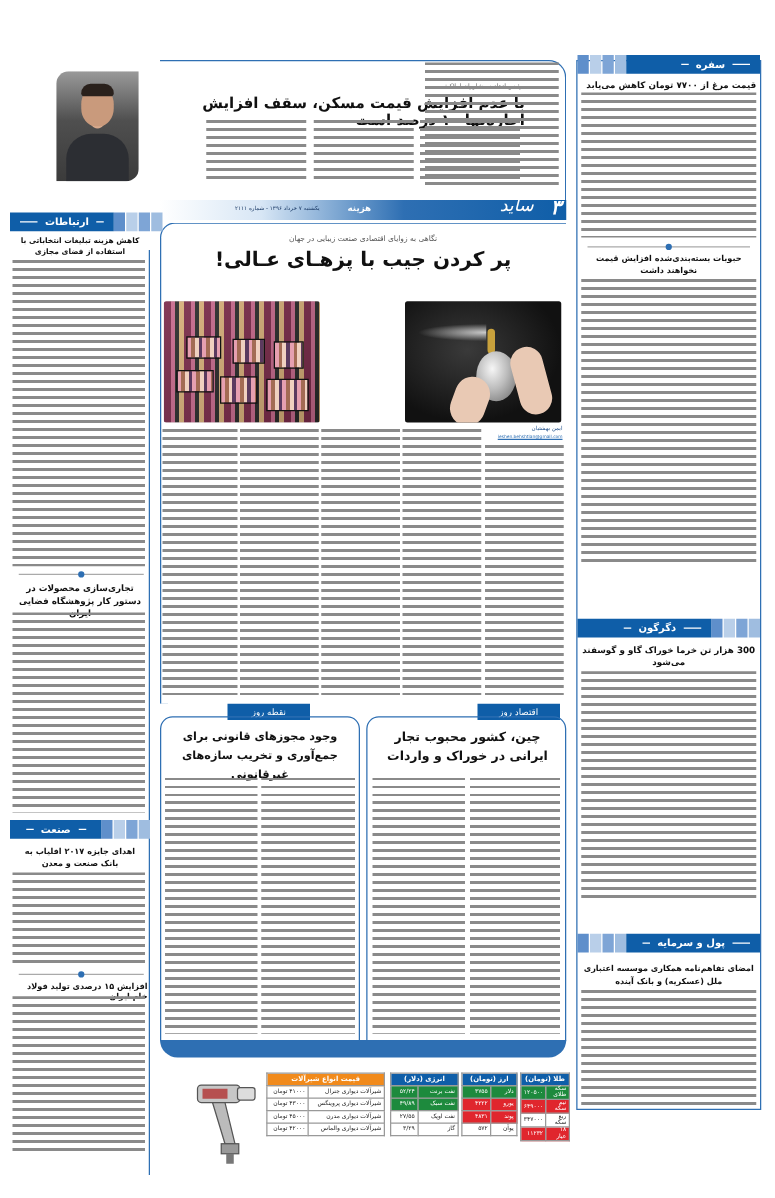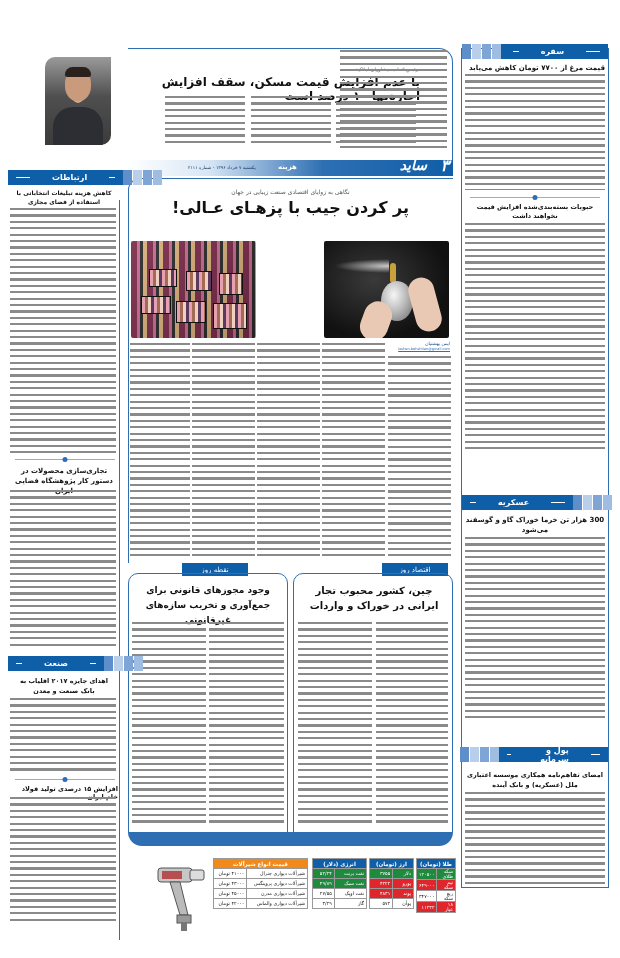--- a/index.html
+++ b/index.html
@@ -9,21 +9,21 @@
   .abs { position: absolute; }
   .body-text { font-size: 4.2px; line-height: 6.4px; color: #555; text-align: justify; overflow: hidden; }
   .body-text.lines { background: repeating-linear-gradient(to bottom, #8a8a8a 0 2.3px, transparent 2.3px 6.4px); color: transparent; }
 
   
   .frame-right { position:absolute; left:461px; top:48px; width:148px; height:840px; border:1.2px solid #2e6fb3; border-radius: 0 0 0 0; }
   .frame-left  { position:absolute; left:8px; top:200px; width:112px; height:740px; border-right:1.5px solid #2e6fb3; }
 
   
   .sec-head { position:absolute; height:15px; display:flex; align-items:center; }
-  .sec-head .bar { background:#0f5ea8; color:#fff; font-size:8px; font-weight:bold; height:15px; display:flex; align-items:center; padding: 0 8px; gap:22px; position:relative; }
+  .sec-head .bar { background:#0f5ea8; color:#fff; font-size:8px; font-weight:bold; height:15px; display:flex; align-items:center; padding: 0 8px; gap:6px; position:relative; }
   .sec-head .bar .line { width:14px; height:1.5px; background:#fff; display:inline-block; }
   .sec-head .blocks { display:flex; gap:1px; height:15px; }
   .sec-head .blocks span { width:9px; height:15px; background:#9fbde0; }
   .sec-head .blocks span:nth-child(2) { background:#7ea5d6; }
   .sec-head .blocks span:nth-child(3) { background:#b9cfe9; }
   .sec-head .blocks span:nth-child(4) { background:#5f8fcb; }
 
   .headline { font-weight: bold; color:#111; text-align:center; }
   .divider-dot { position:absolute; height:1px; background:#aaa; }
   .divider-dot::after { content:""; position:absolute; left:50%; top:-2px; width:5px; height:5px; background:#2e6fb3; border-radius:50%; transform:translateX(-50%); }
@@ -82,21 +82,21 @@
 </div>
 <div class="abs" style="left:128px;top:66px;width:290px;font-size:5px;color:#666;text-align:right;">رئیس اتحادیه مشاوران املاک:</div>
 <div class="abs headline" style="left:120px;top:75px;width:300px;font-size:12px;text-align:right;">با عدم افزایش قیمت مسکن، سقف افزایش اجاره‌بها ۱۰ درصد است</div>
 <div class="abs body-text lines" style="left:336px;top:96px;width:80px;height:48px;">مسکن افزایش یابد. رئیس اتحادیه مشاوران املاک تصریح کرد: بازار مسکن نسبت به بازارهای ارز و طلا بسیار مطلوب است و در نیمه دوم سال شاهد رشد معاملات خواهیم بود. طبقی با اشاره به اینکه قیمت مسکن ظرفیت افزایش اجاره‌بها را ندارد...</div>
 <div class="abs body-text lines" style="left:251px;top:96px;width:80px;height:48px;">مسکن افزایش یابد. رئیس اتحادیه مشاوران املاک تصریح کرد: بازار مسکن نسبت به بازارهای ارز و طلا بسیار مطلوب است و در نیمه دوم سال شاهد رشد معاملات خواهیم بود. طبقی با اشاره به اینکه قیمت مسکن ظرفیت افزایش اجاره‌بها را ندارد...</div>
 <div class="abs body-text lines" style="left:165px;top:96px;width:80px;height:48px;">مسکن افزایش یابد. رئیس اتحادیه مشاوران املاک تصریح کرد: بازار مسکن نسبت به بازارهای ارز و طلا بسیار مطلوب است و در نیمه دوم سال شاهد رشد معاملات خواهیم بود. طبقی با اشاره به اینکه قیمت مسکن ظرفیت افزایش اجاره‌بها را ندارد...</div>
 <div class="abs body-text lines" style="left:340px;top:50px;width:107px;height:98px;">رئیس اتحادیه مشاوران املاک با بیان اینکه بین ۸ تا ۱۰ درصد افزایش اجاره‌بها عقلانی است، گفت: به علت افزایش نیافتن قیمت مسکن، مالکین ارزش قیمت مسکن را با سود بانکی قیاس نکنند...</div>
 
 <div class="masthead">
   <span class="page-no">۳</span>
-  <span class="abs" style="right:26px;top:-3px;font-size:14px;color:#fff;font-style:italic;font-weight:bold;">ساید</span>
+  <span class="abs" style="right:26px;top:-3px;font-size:14px;color:#fff;font-style:italic;font-weight:normal;">ساید</span>
   <span class="sec">هزینه</span>
   <span class="date">یکشنبه ۷ خرداد ۱۳۹۶ - شماره ۲۱۱۱</span>
 </div>
 
 <div class="main-box"></div>
 <div class="abs" style="left:128px;top:188px;width:325px;text-align:center;font-size:6px;color:#555;">نگاهی به زوایای اقتصادی صنعت زیبایی در جهان</div>
 <div class="abs headline" style="left:128px;top:198px;width:325px;font-size:16px;letter-spacing:0.5px;">پر کردن جیب با پزهـای عـالی!</div>
 
 <div class="img-cosmetics">
   <div class="pal" style="left:10px;top:55px;width:30px;height:18px;"></div>
@@ -260,21 +260,21 @@
 <div class="abs headline" style="left:465px;top:64px;width:140px;font-size:7px;text-align:right;">قیمت مرغ از ۷۷۰۰ تومان کاهش می‌یابد</div>
 <div class="abs body-text lines" style="left:465px;top:74px;width:140px;height:116px;">رئیس اتحادیه پرنده و ماهی: قیمت هر کیلوگرم مرغ را در مراکز عرضه فروشی ۷۷۰۰ تومان اعلام کرد و گفت: از روز دوشنبه به بعد روند کاهش قیمت این کالا آغاز خواهد شد...</div>
 <div class="divider-dot" style="left:470px;top:197px;width:130px;"></div>
 
 <div class="abs headline" style="left:465px;top:203px;width:140px;font-size:6.5px;line-height:9px;">حبوبات بسته‌بندی‌شده افزایش قیمت نخواهند داشت</div>
 <div class="abs body-text lines" style="left:465px;top:223px;width:140px;height:230px;">رئیس هیئت مدیره انجمن تولیدکنندگان مواد غذایی همدستی گفت: صنعت غذا و مواد تبدیلی محصولات کشاورزی در ایران خصوصی‌ترین صنعت کشور به حساب می‌آید...</div>
 
 <div class="sec-head" style="left:462px;top:495px;width:146px;flex-direction:row-reverse;">
   <div class="bar" style="flex:1;justify-content:flex-start;">
       <span class="line"></span>
-      <span>عسکریه</span>
+      <span>دگرگون</span>
       <span class="line" style="width:6px"></span>
     </div>
   <div class="blocks">
       <span></span>
       <span></span>
       <span></span>
       <span></span>
     </div>
 </div>
 <div class="abs headline" style="left:465px;top:515px;width:140px;font-size:7px;line-height:10px;">300 هزار تن خرما خوراک گاو و گوسفند می‌شود</div>

